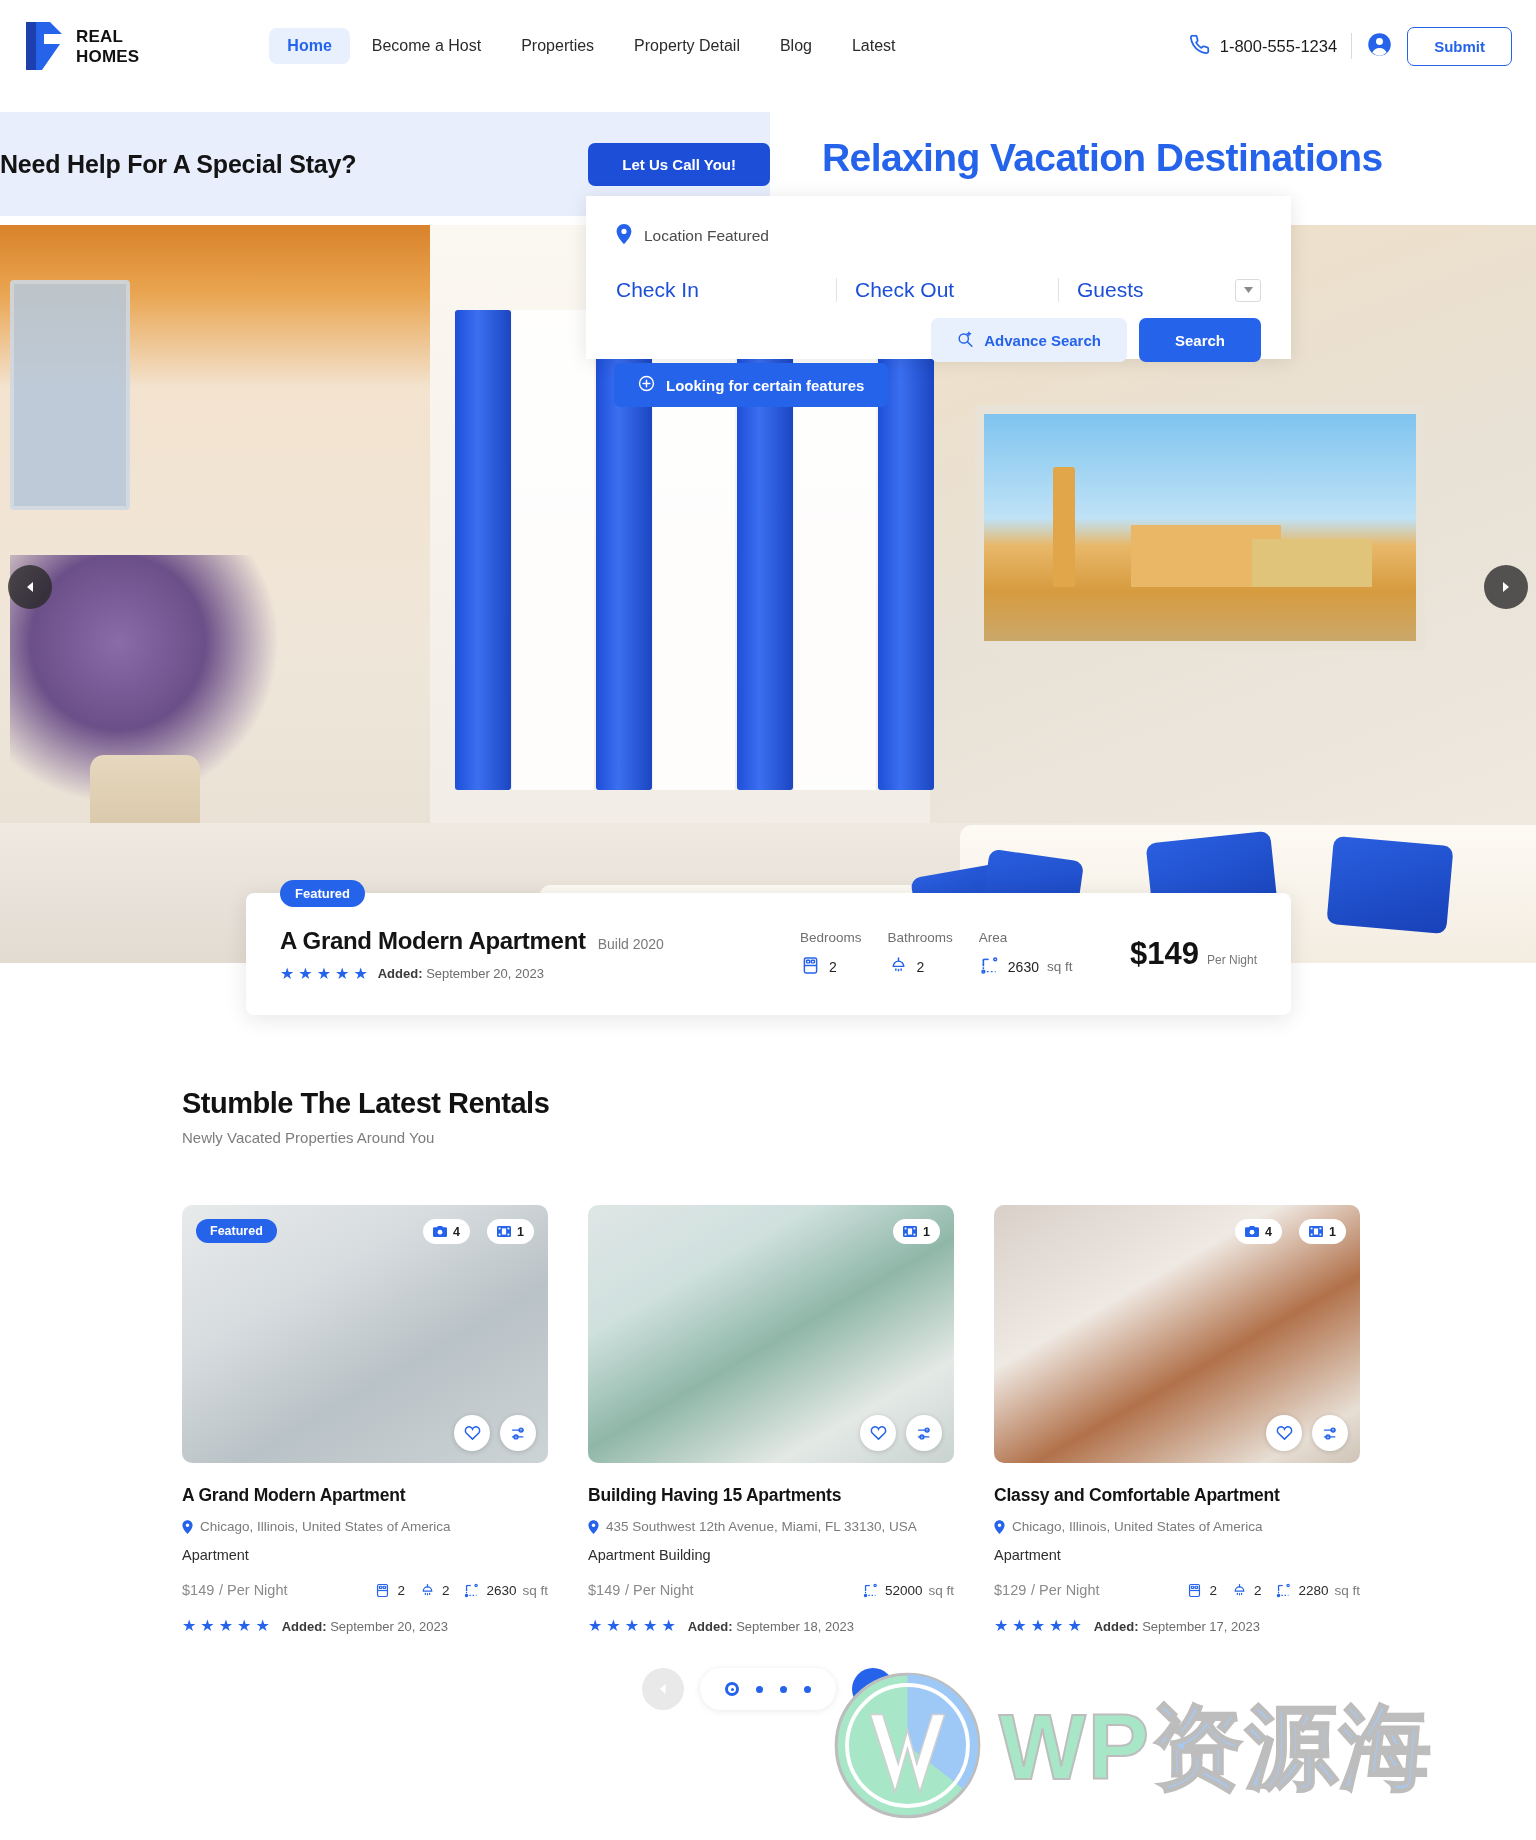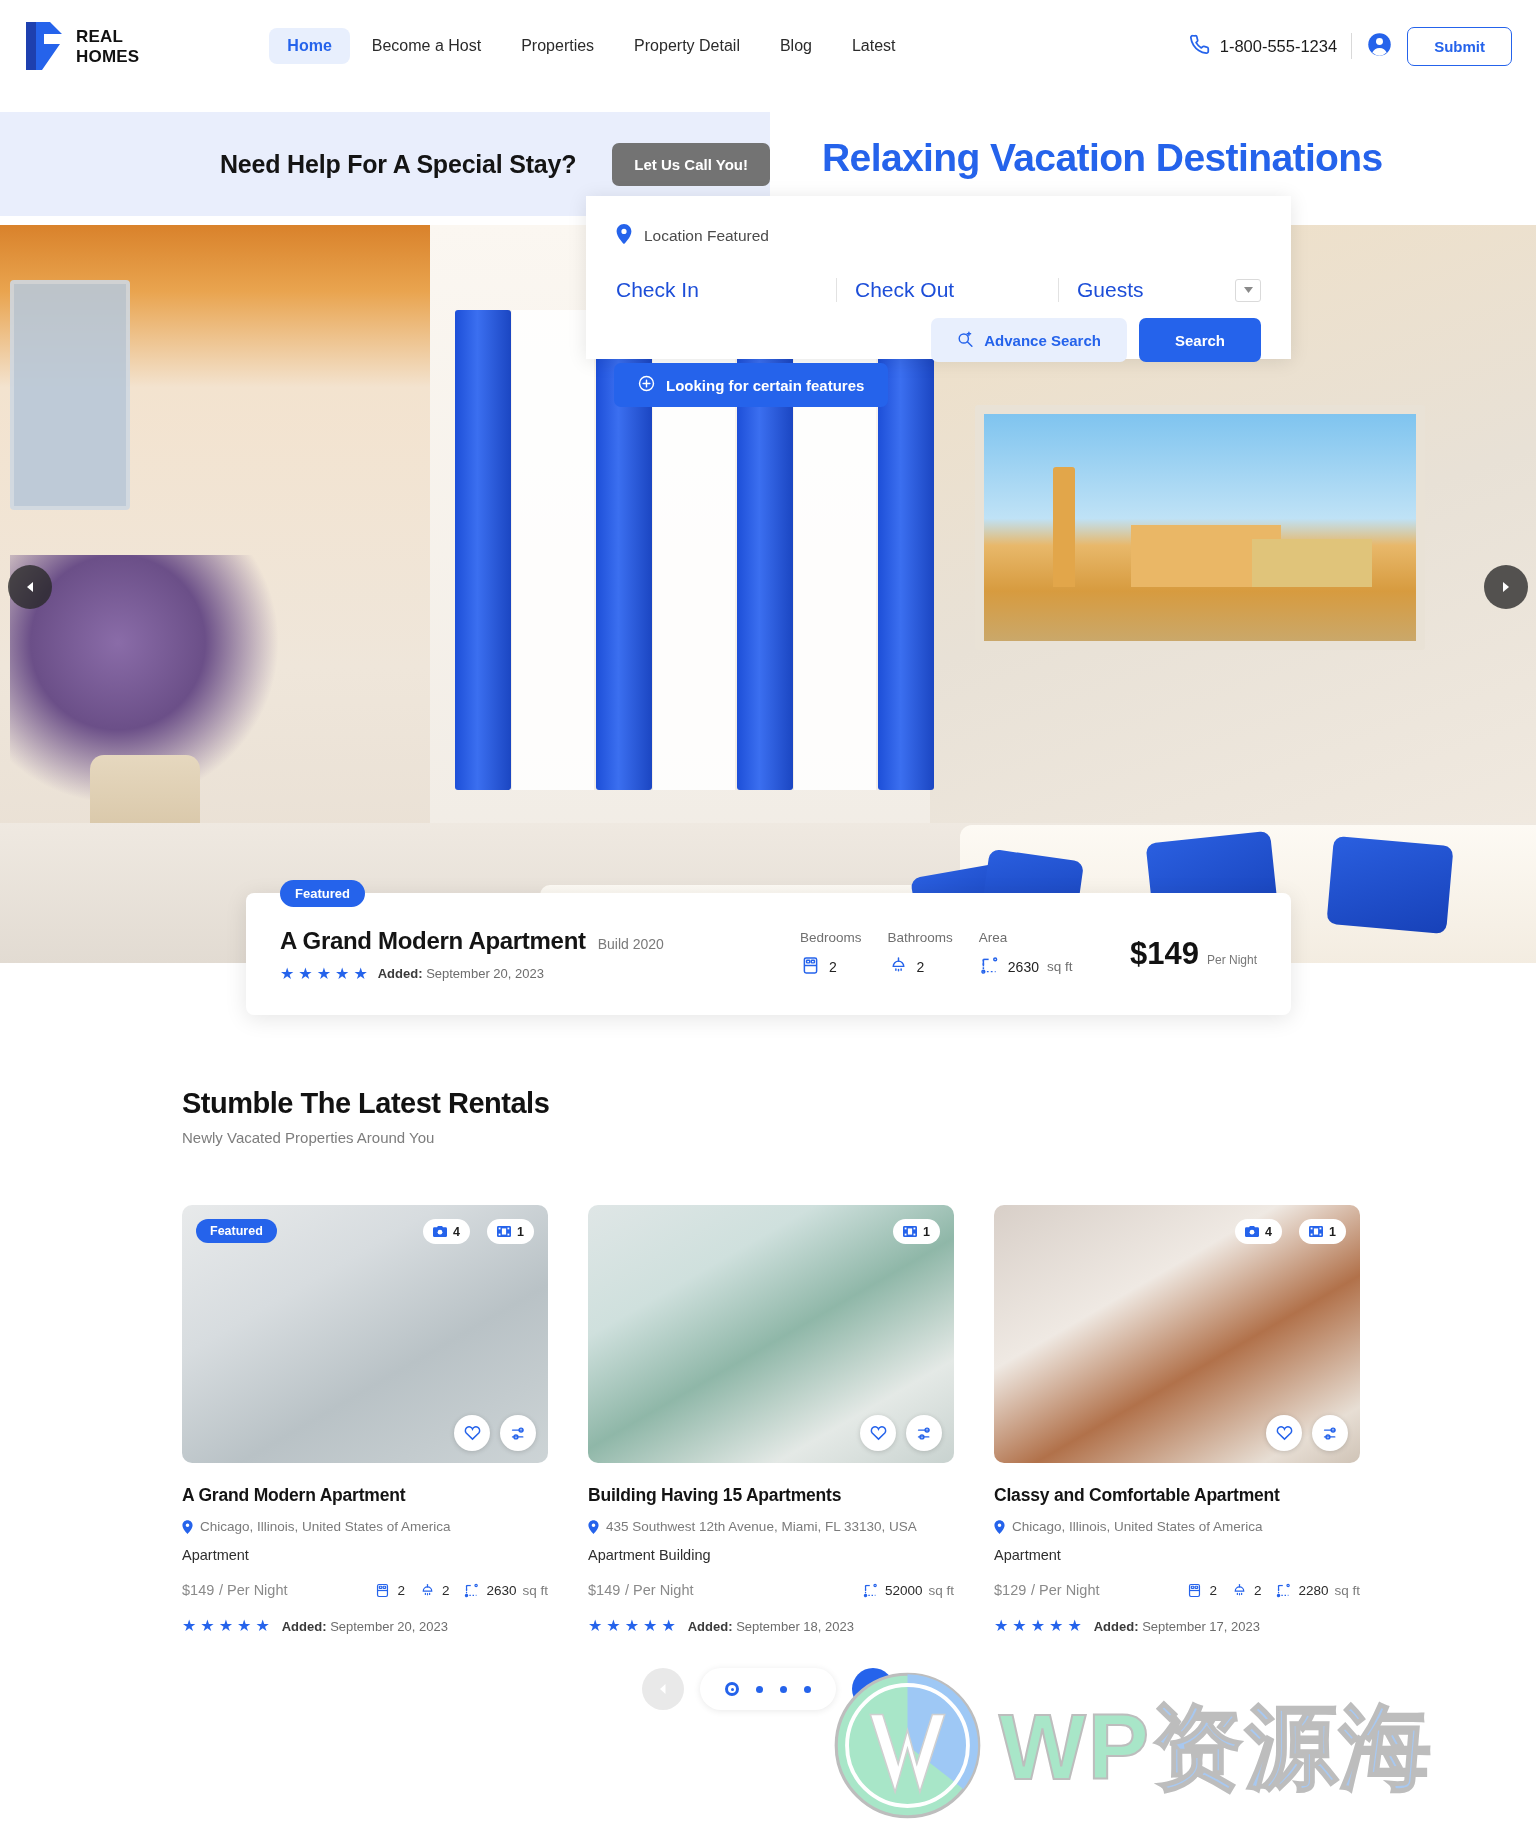--- a/index.html
+++ b/index.html
@@ -32,27 +32,27 @@
   .phone { display: flex; align-items: center; gap: 10px; font-size: 16.5px; color: #1c1c1c; }
   .hdiv { width: 1px; height: 26px; background: #d9d9d9; }
   .submit-btn {
     border: 1.6px solid #2563eb; color: #2563eb; background: #fff;
     font-size: 15px; font-weight: 600; padding: 10px 26px; border-radius: 7px; cursor: pointer;
   }
 
   
   .help-band {
     position: absolute; top: 112px; left: 0; width: 770px; height: 104px;
-    background: #e9eefc; display: flex; align-items: center; justify-content: flex-end; gap: 36px;
+    background: #e9eefc; display: flex; align-items: center; justify-content: space-between; gap: 36px;
     z-index: 20;
   }
   .help-title { font-size: 25px; font-weight: 700; color: #141414; letter-spacing: -0.2px; }
   .call-btn {
-    background: #737373; color: #fff; font-size: 15px; font-weight: 700;
-    padding: 13px 22px; border-radius: 7px; border: none; cursor: pointer; white-space: nowrap;
+    background: #1d4ed8; color: #fff; font-size: 15px; font-weight: 700;
+    padding: 13px 34px; border-radius: 7px; border: none; cursor: pointer; white-space: nowrap;
   }
 
   .hero-title {
     position: absolute; top: 136px; left: 822px;
     font-size: 39px; font-weight: 800; color: #2563eb; letter-spacing: -0.6px; z-index: 21;
   }
 
   
   .search-panel {
     position: absolute; top: 196px; left: 586px; width: 705px; height: 163px;

